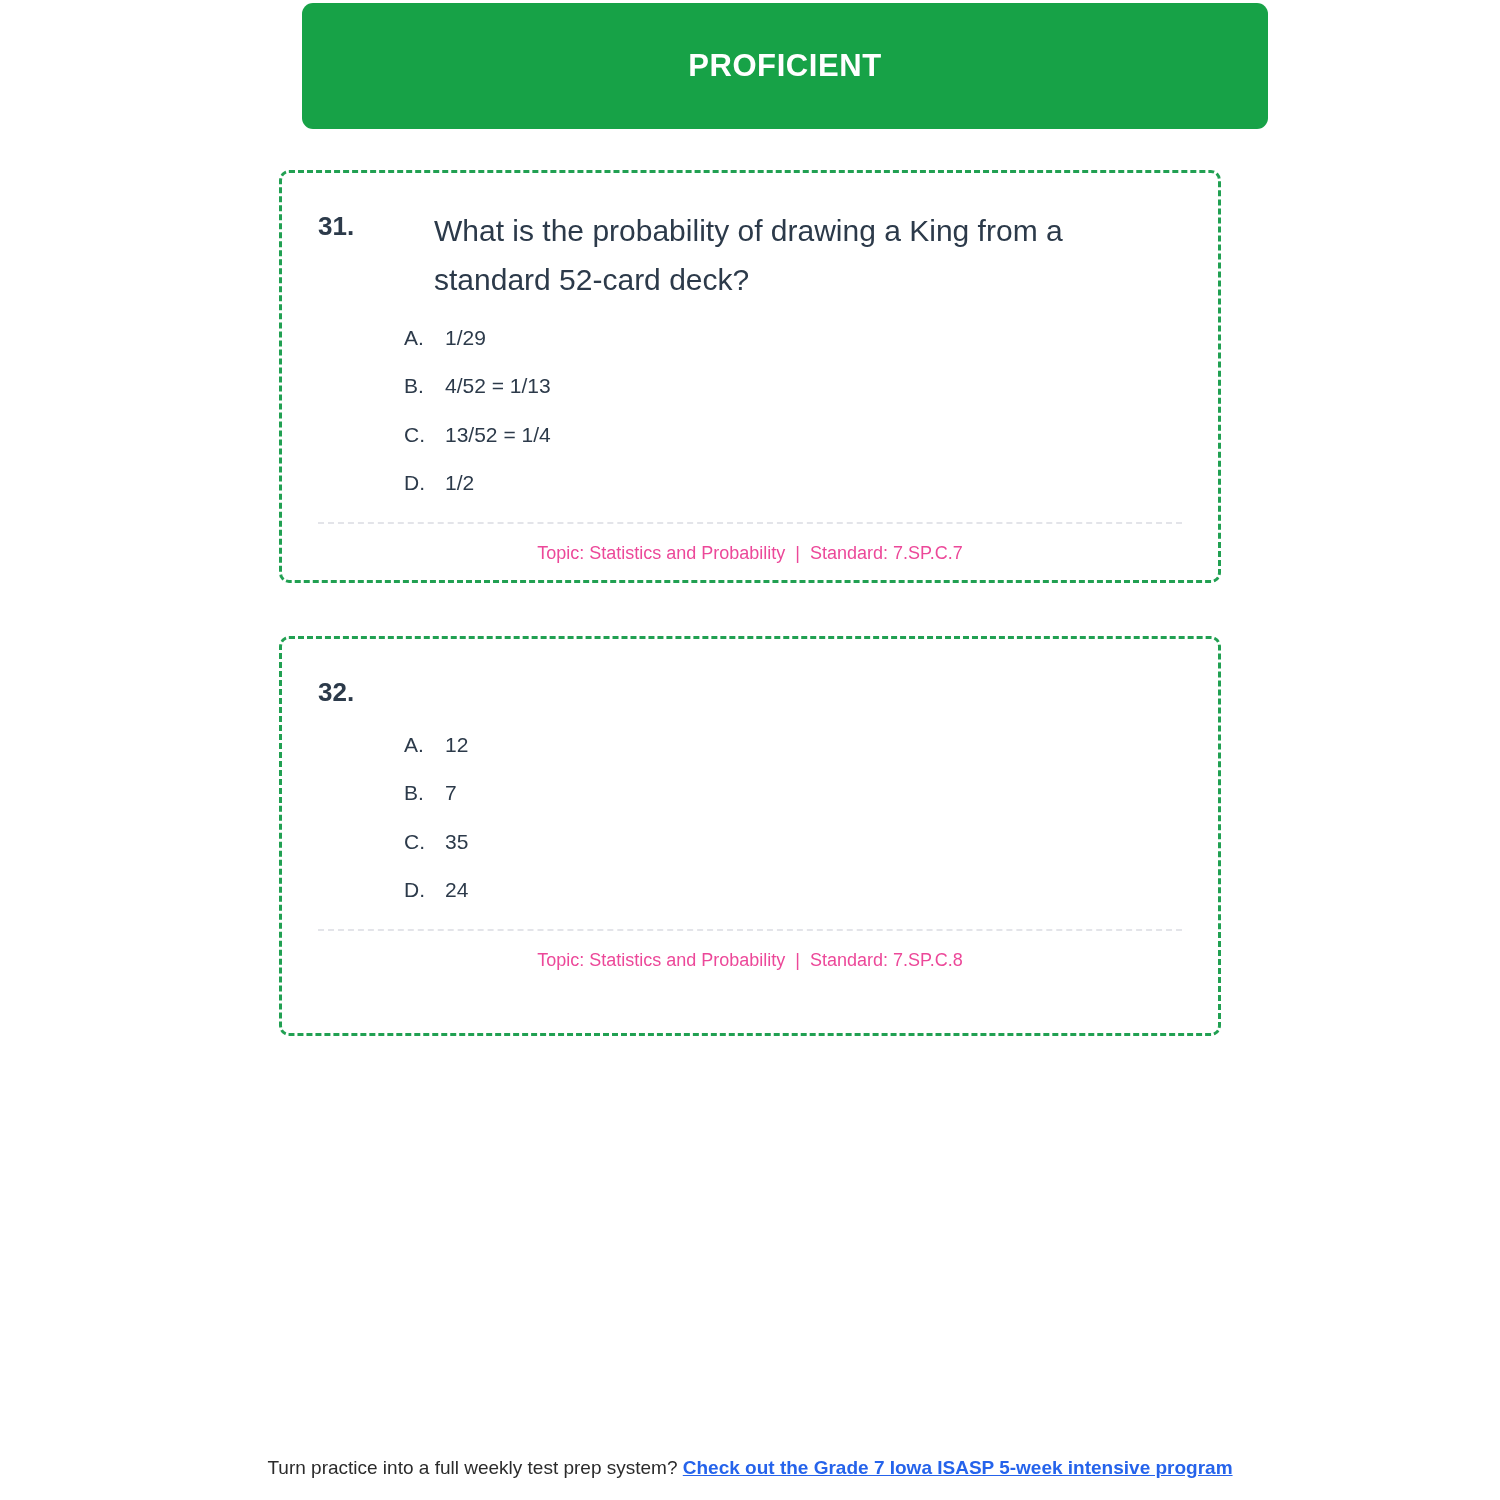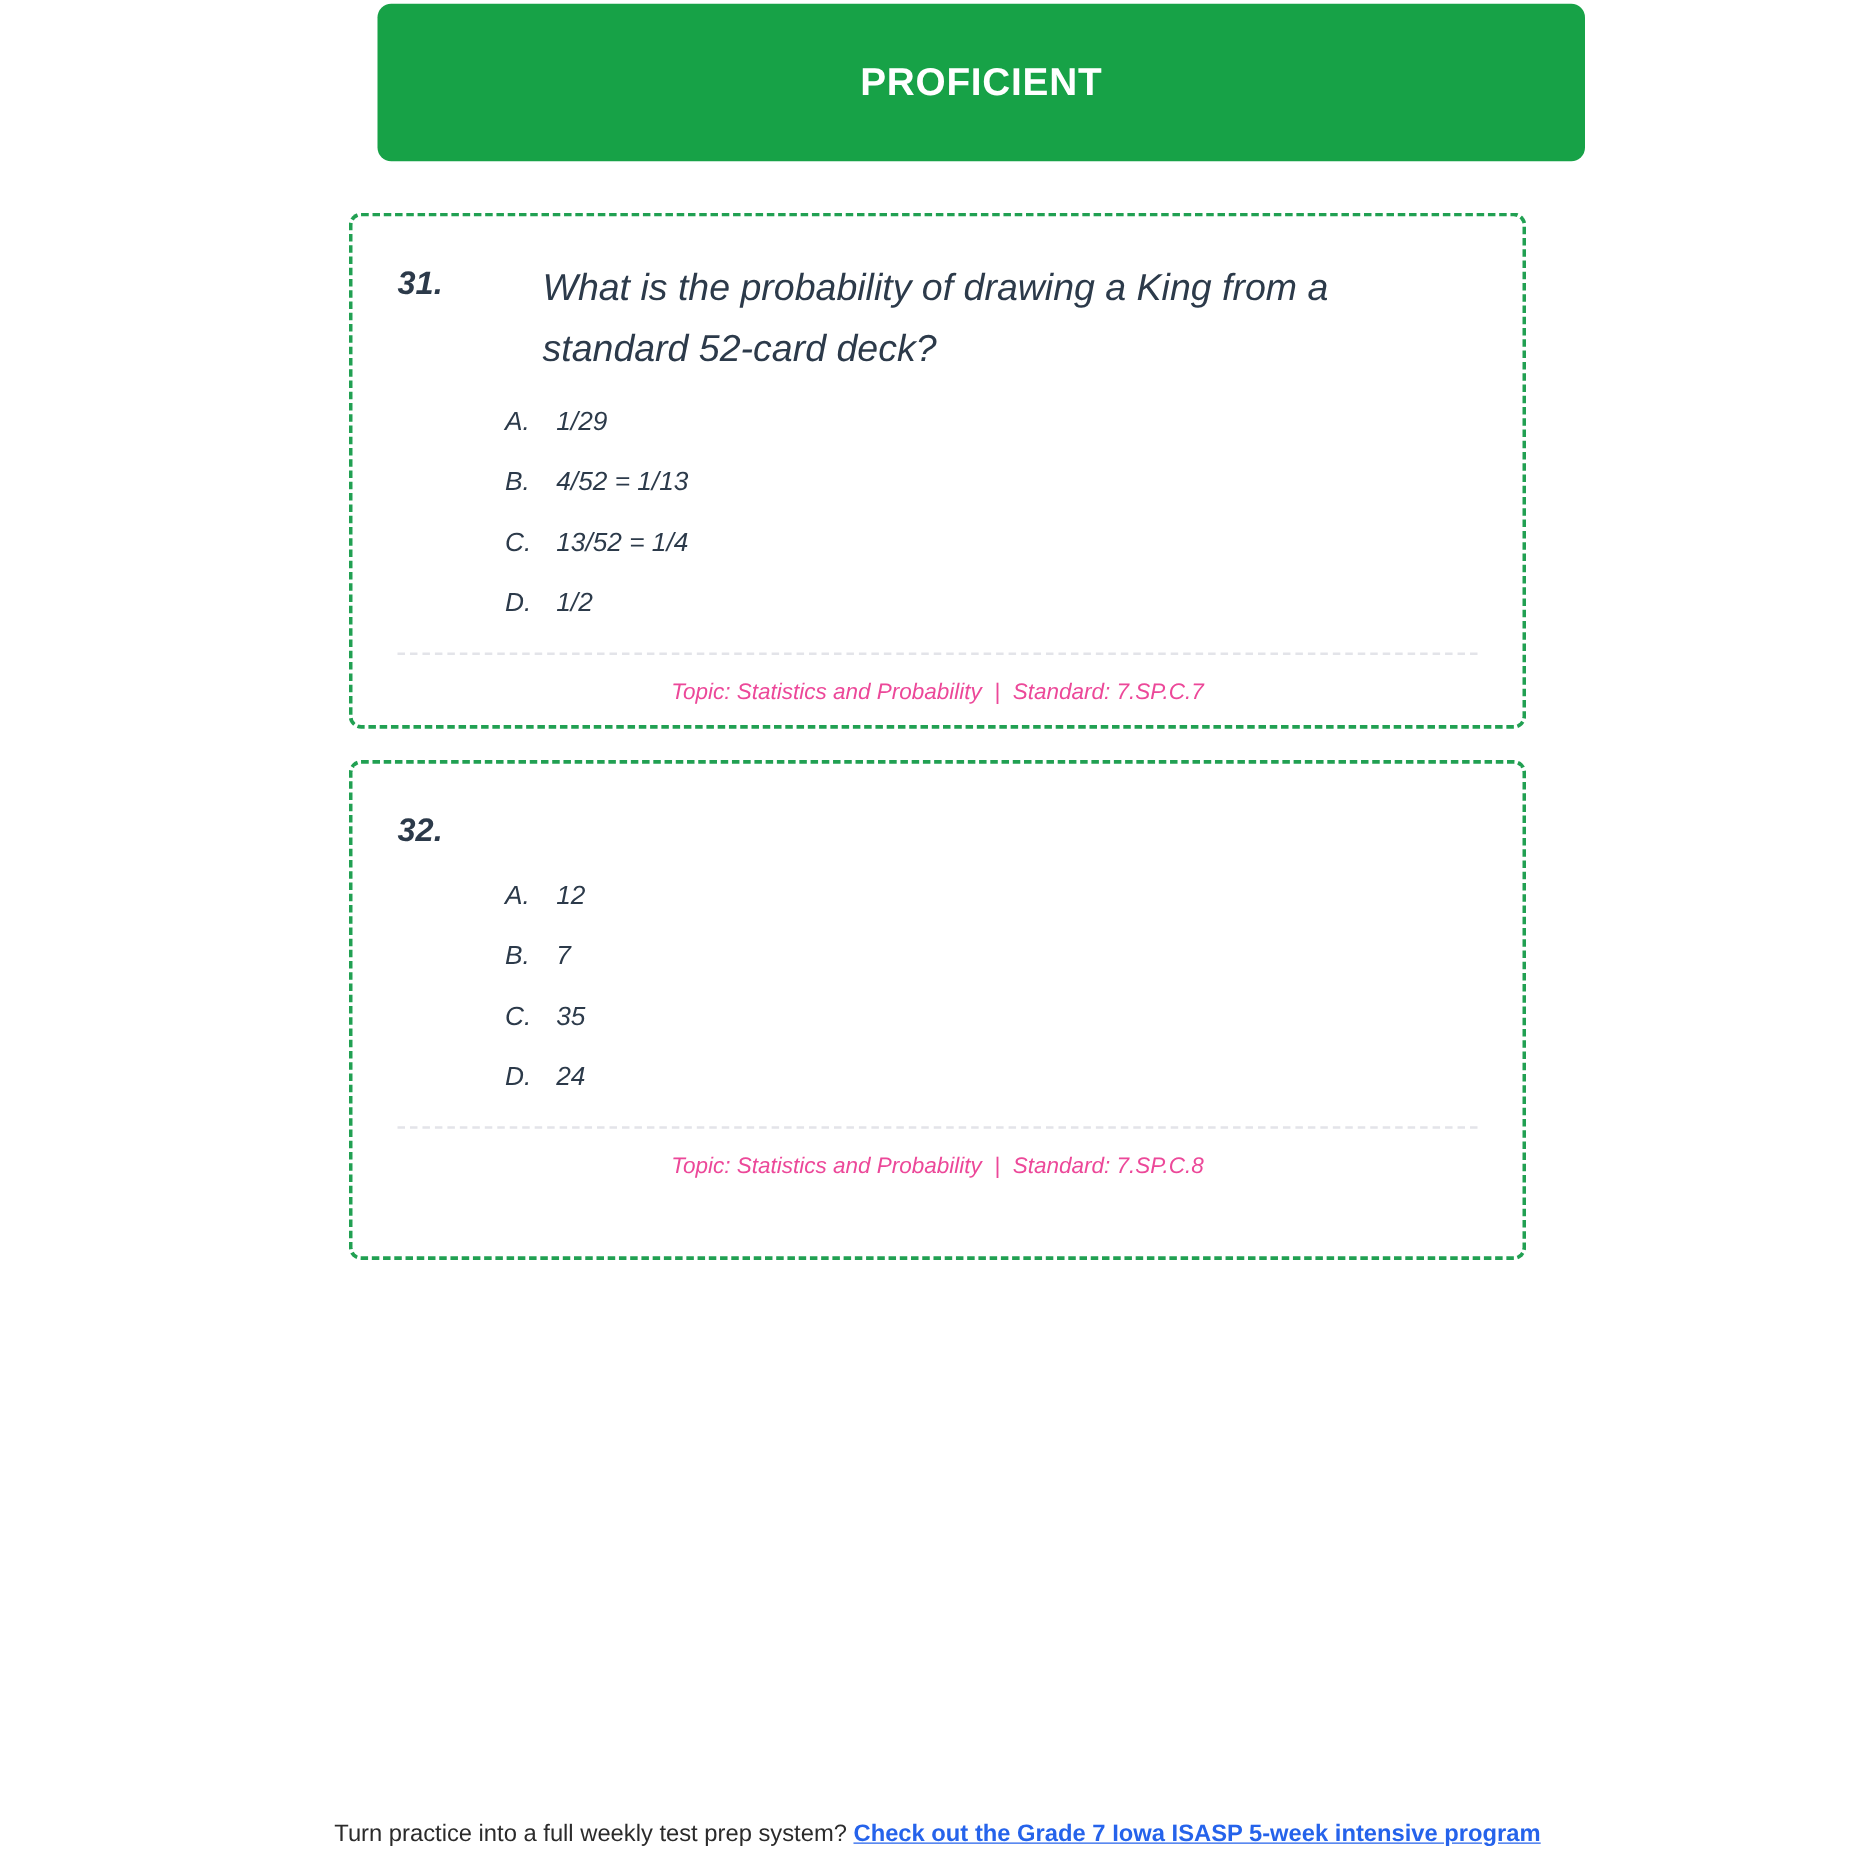--- a/index.html
+++ b/index.html
@@ -58,24 +58,23 @@
   
   .q-card {
     position: absolute;
     left: 279px;
     width: 942px;
     box-sizing: border-box;
     background: #ffffff;
     border: 3px dashed #21a052;
     border-radius: 10px;
     padding: 34px 36px 16px 36px;
-    font-style: italic;
   }
   #card-0 { top: 170px; height: 413px; }
-  #card-1 { top: 608px; height: 400px; }
+  #card-1 { top: 636px; height: 400px; }
 
   .q-head {
     display: flex;
     align-items: flex-start;
   }
   .q-num {
     flex: 0 0 auto;
     width: 88px;
     font-size: 26px;
     font-weight: bold;

